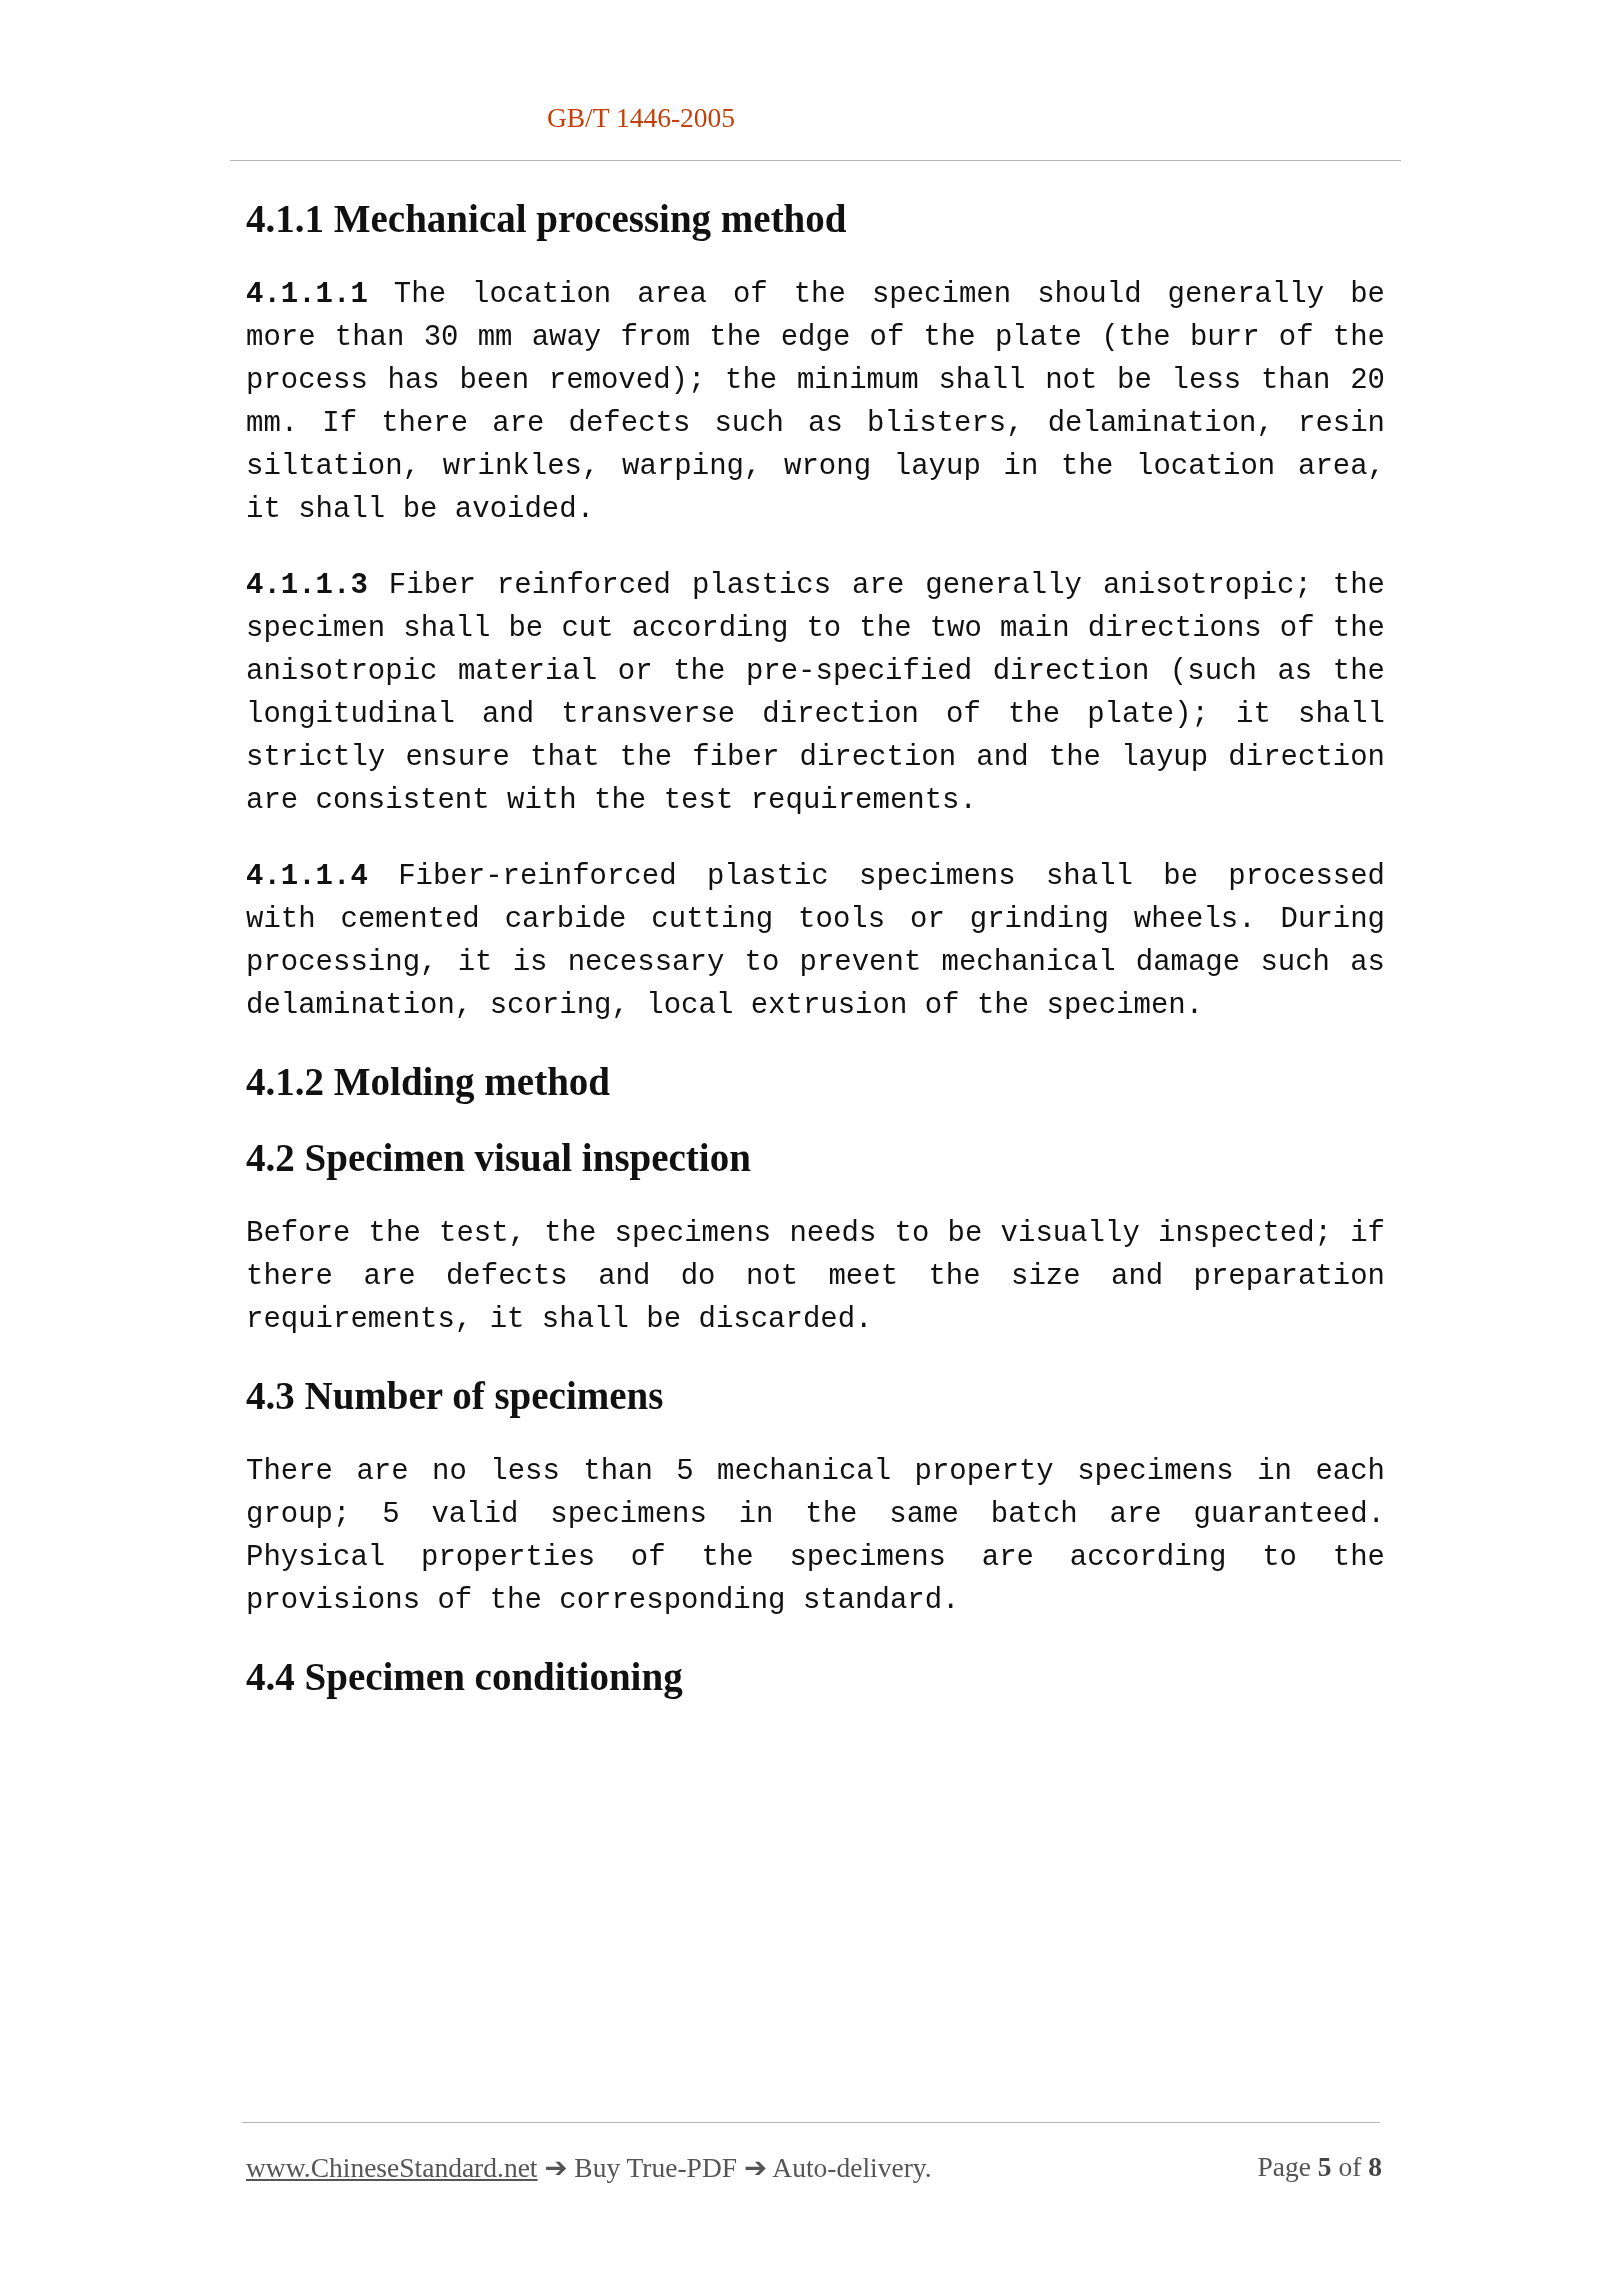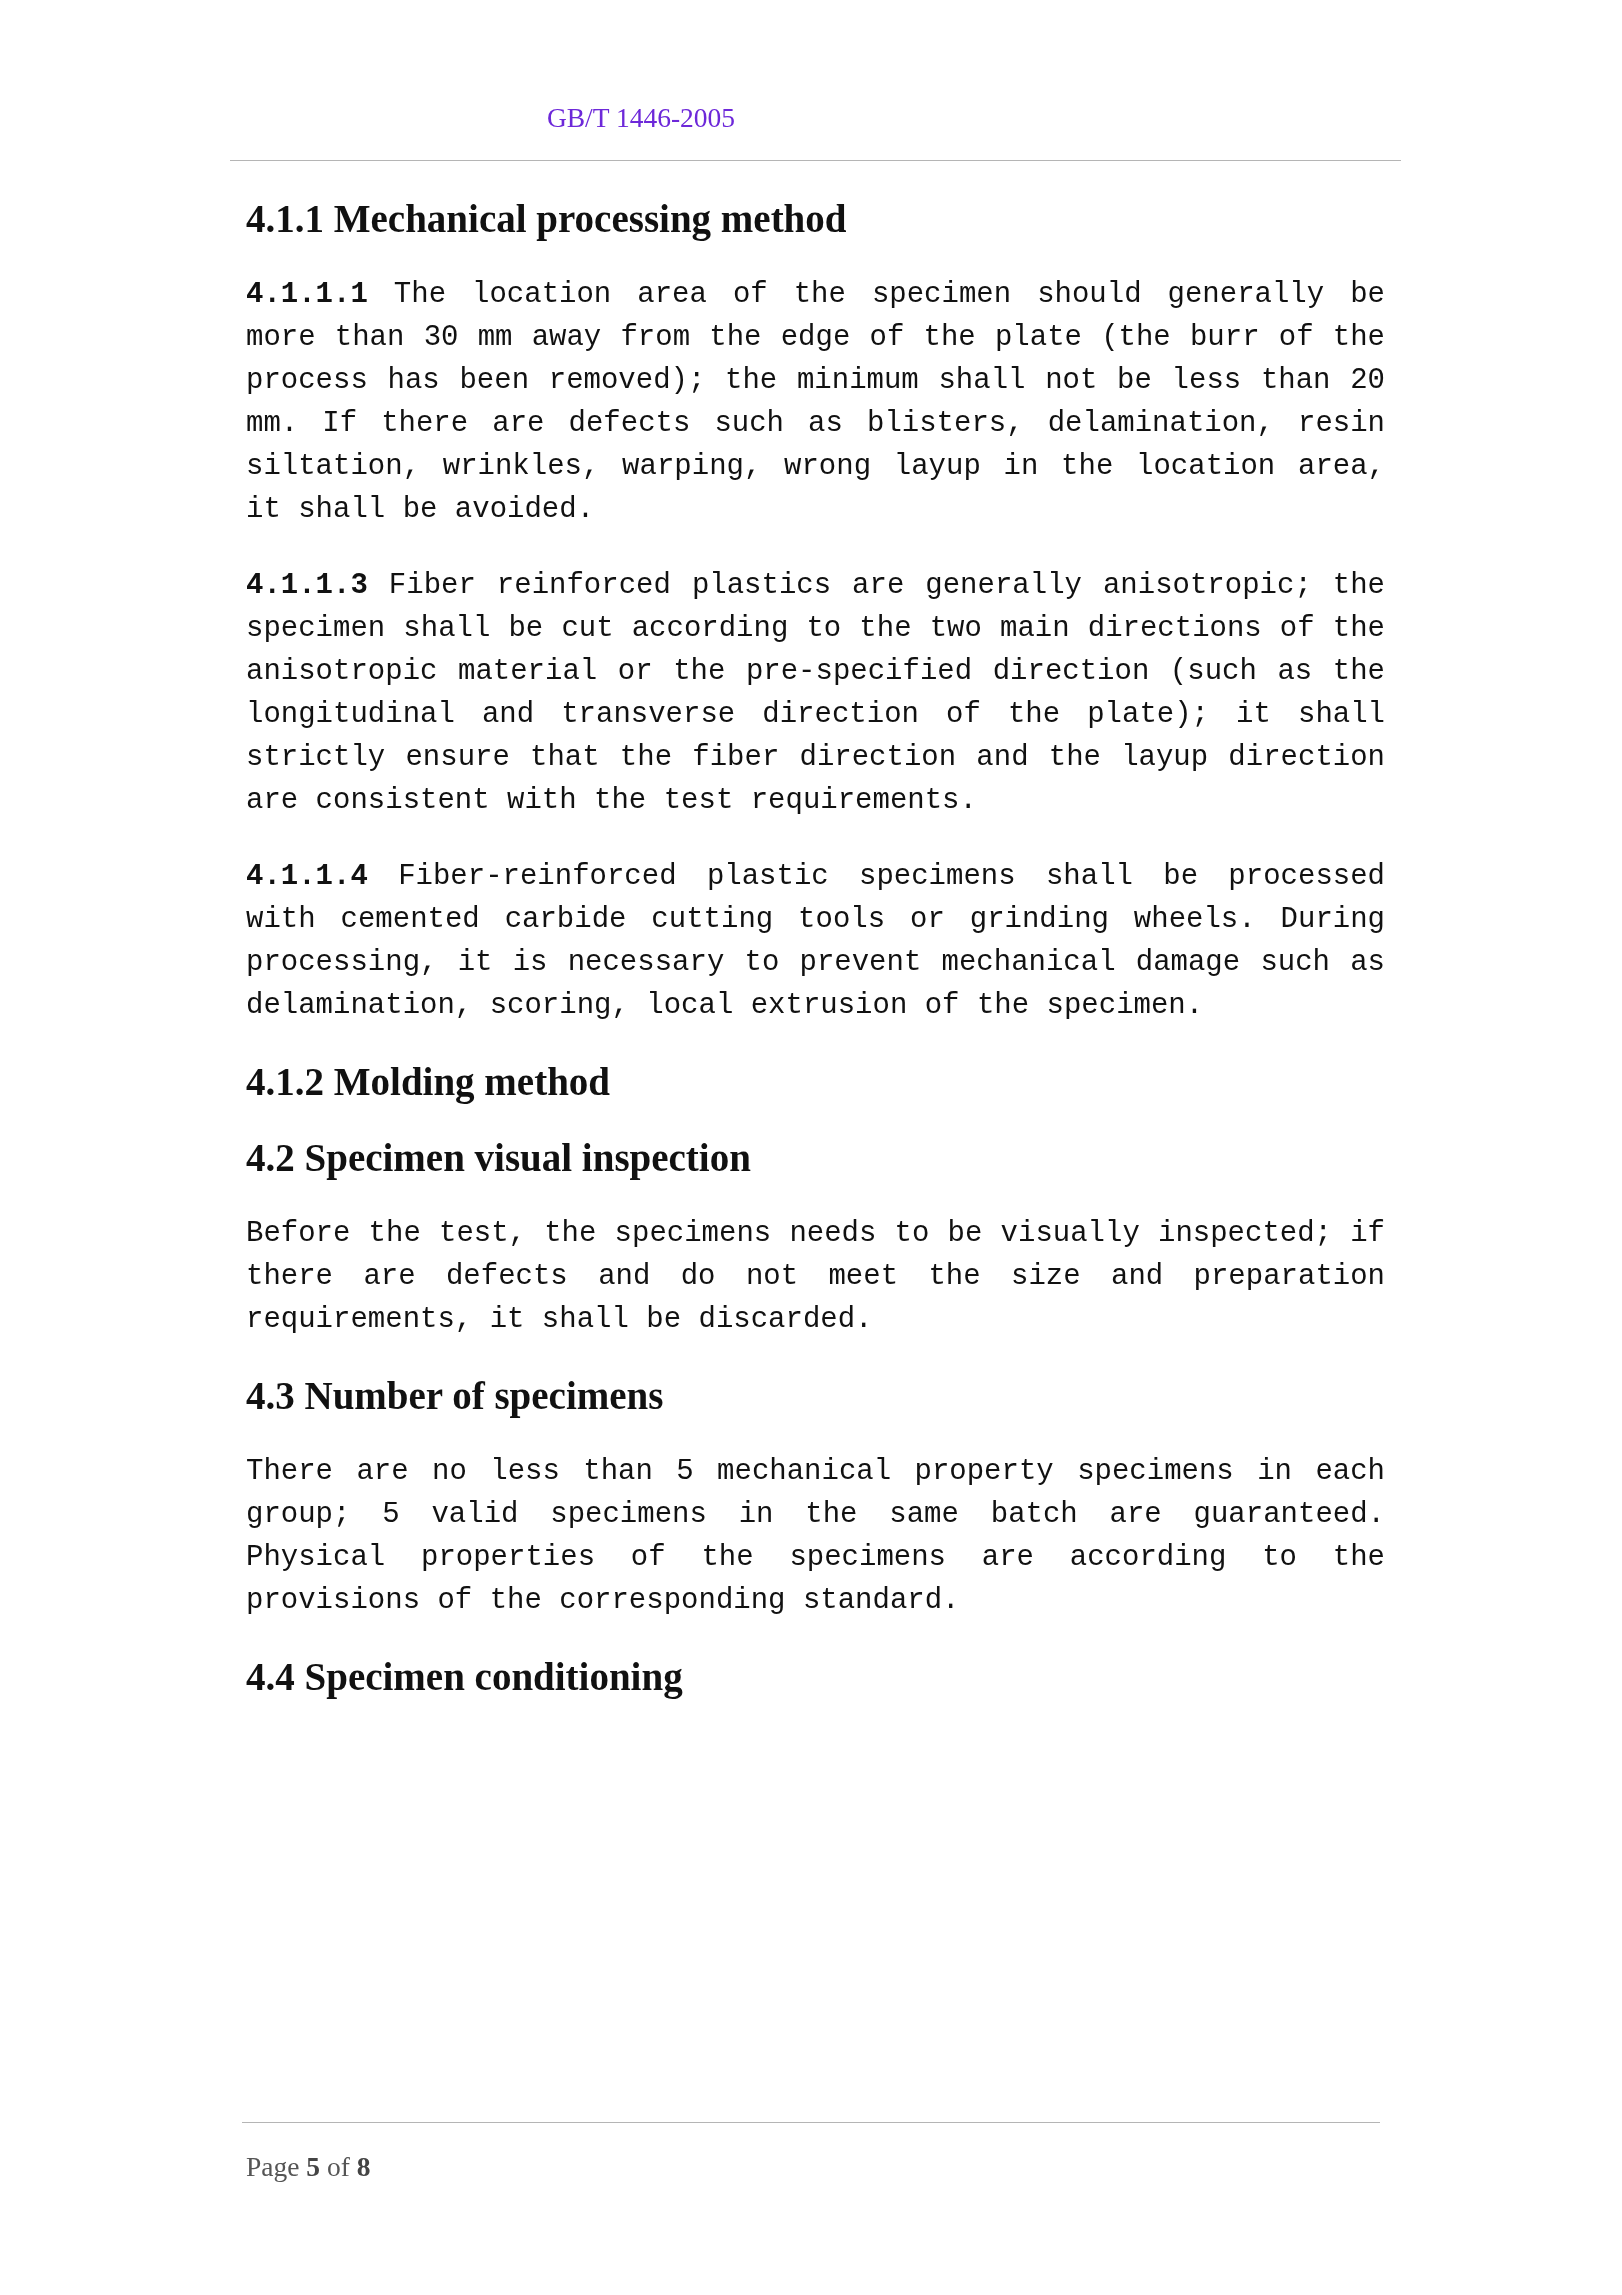--- a/index.html
+++ b/index.html
@@ -1,19 +1,19 @@
 <!DOCTYPE html>
 <html style="font-size:13.3px"><head>
 <meta charset="utf-8">
 <style>
   html, body { margin: 0; padding: 0; background: #ffffff; }
   body { width: 1623px; height: 2295px; position: relative; overflow: hidden;
          font-family: "Liberation Serif", "DejaVu Serif", serif; color: #111; }
   .header-title { position: absolute; top: 102px; left: 0; width: 1282px; text-align: center;
-                  font-size: 27.5px; color: #6d28d9; }
+                  font-size: 27.5px; color: #c2410c; }
   .header-rule { position: absolute; top: 160px; left: 230px; width: 1171px; height: 0;
                  border-top: 1.7px solid #b5b5b5; }
   .content { position: absolute; top: 197px; left: 246px; width: 1139px; }
   .heading { font-weight: bold; font-size: 39px; line-height: 43px; margin: 0 0 33px 0; }
   .para { font-size: 29px; line-height: 43px; text-align: justify; margin: 0 0 33px 0; font-family: Liberation Mono, monospace; }
   .para b { font-weight: bold; }
   .footer-rule { position: absolute; top: 2122px; left: 242px; width: 1138px; height: 0;
                  border-top: 1.7px solid #b5b5b5; }
   .footer { position: absolute; top: 2151px; left: 246px; width: 1136px; font-size: 27.5px; color: #555;
             display: flex; justify-content: space-between; }
@@ -34,20 +34,27 @@
   <div class="heading">4.1.2 Molding method</div>
   <div class="heading">4.2 Specimen visual inspection</div>
   <p class="para">Before the test, the specimens needs to be visually inspected; if there are defects and do not meet the size and preparation requirements, it shall be discarded.</p>
   <div class="heading">4.3 Number of specimens</div>
   <p class="para">There are no less than 5 mechanical property specimens in each group; 5 valid specimens in the same batch are guaranteed. Physical properties of the specimens are according to the provisions of the corresponding standard.</p>
   <div class="heading">4.4 Specimen conditioning</div>
 </div>
 
 <div class="footer-rule"></div>
 <div class="footer">
+  <span>
+    <a>www.ChineseStandard.net</a>
+    <span>➔</span>
+    <span>Buy True-PDF</span>
+    <span>➔</span>
+    <span>Auto-delivery.</span>
+  </span>
   <span class="pg">
     <span>Page</span>
     <b>5</b>
     <span>of</span>
     <b>8</b>
   </span>
 </div>
 
 
 </body></html>

